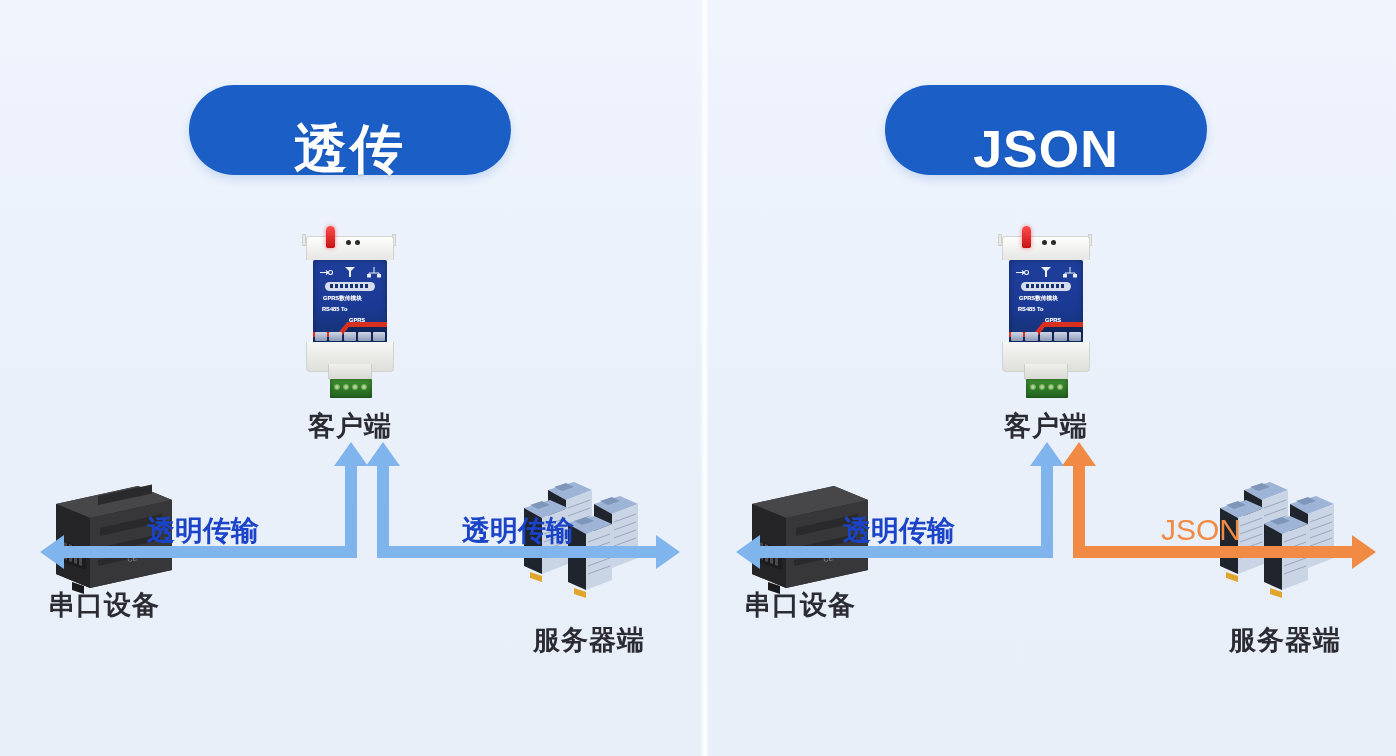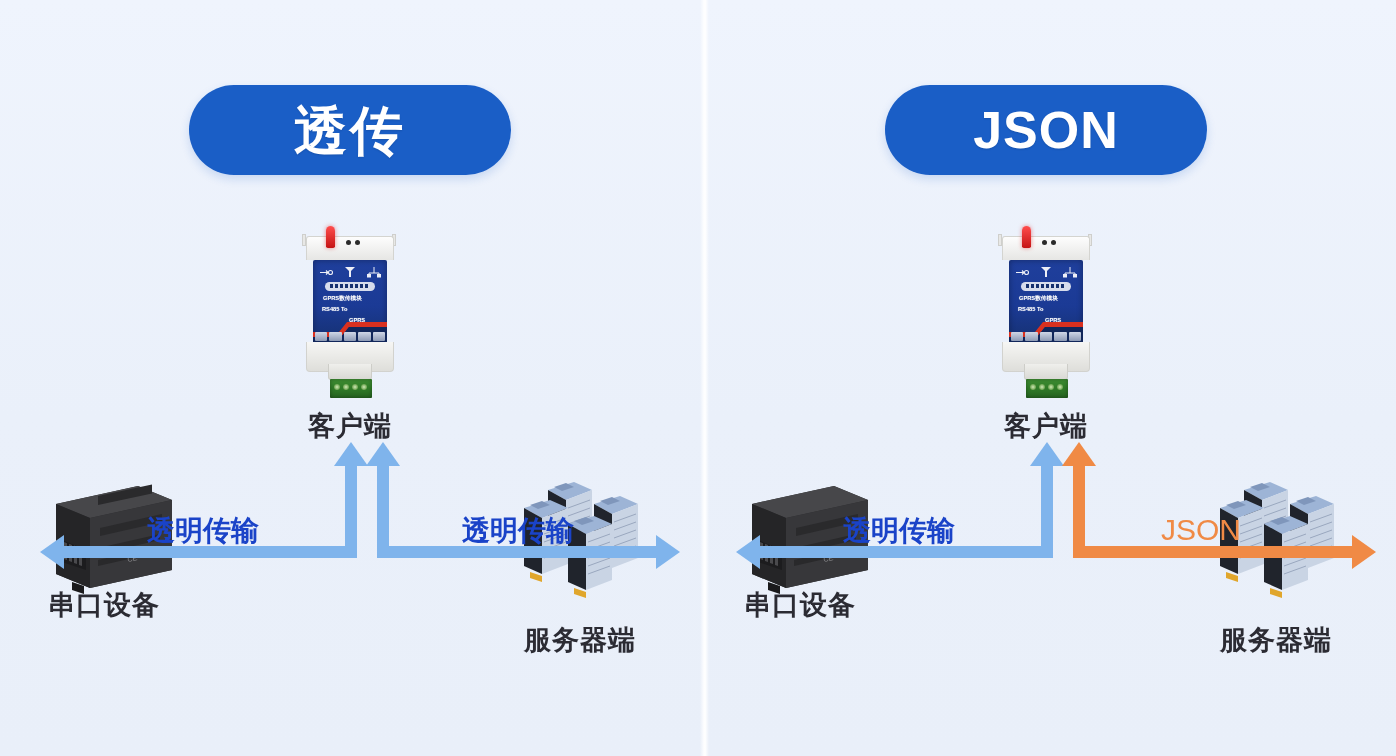--- a/index.html
+++ b/index.html
@@ -22,21 +22,21 @@
   .panel { position:absolute; top:0; height:756px; width:700px; }
   .panel.left  { left:0; }
   .panel.right { left:696px; }
 
   
   .badge {
     position:absolute; top:85px; left:50%; transform:translateX(-50%);
     width:322px; height:90px;
     background:#1a5ec6;
     border-radius:46px;
-    display:flex; align-items:center; justify-content:center;
+    display:flex; align-items:flex-end; justify-content:center;
     box-shadow:0 4px 10px rgba(26,94,198,0.18);
   }
   .badge span {
     color:#ffffff;
     font-size:53px;
     font-weight:bold;
     letter-spacing:3px;
     line-height:1;
     text-shadow:0 1px 2px rgba(0,0,0,0.12);
   }
@@ -142,21 +142,21 @@
   .mod-green i:nth-child(4){ left:31px; }
 
   
   .cap {
     position:absolute;
     color:#2b2b33; font-size:27px; font-weight:bold;
     white-space:nowrap; letter-spacing:1px;
   }
   .cap.client { top:408px; left:50%; transform:translateX(-50%);text-align:center; }
   .cap.serial { top:587px; left:48px; }
-  .cap.server { top:622px; right:64px; }
+  .cap.server { top:622px; right:55px; }
 
   
   .plc { position:absolute; top:478px; left:42px; width:140px; height:118px; }
 
   
   .racks { position:absolute; top:478px; right:42px; width:140px; height:125px; }
 
   
   .arrows { position:absolute; top:440px; left:0; width:700px; height:160px; }
 </style>

